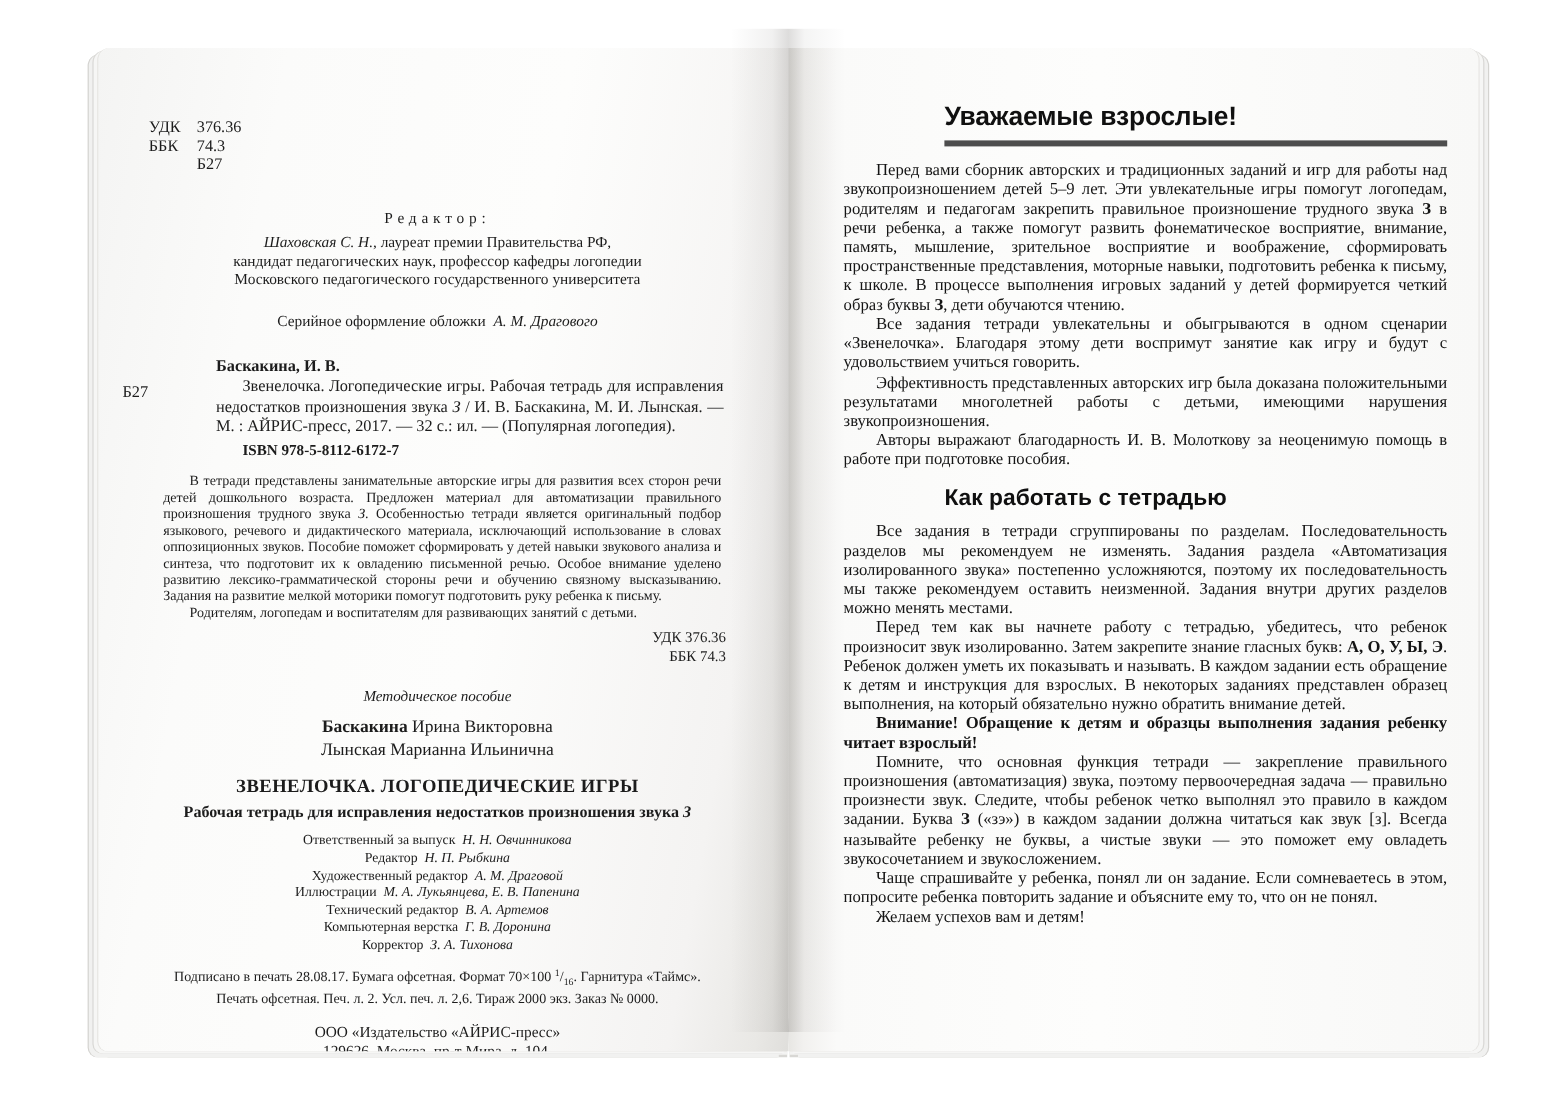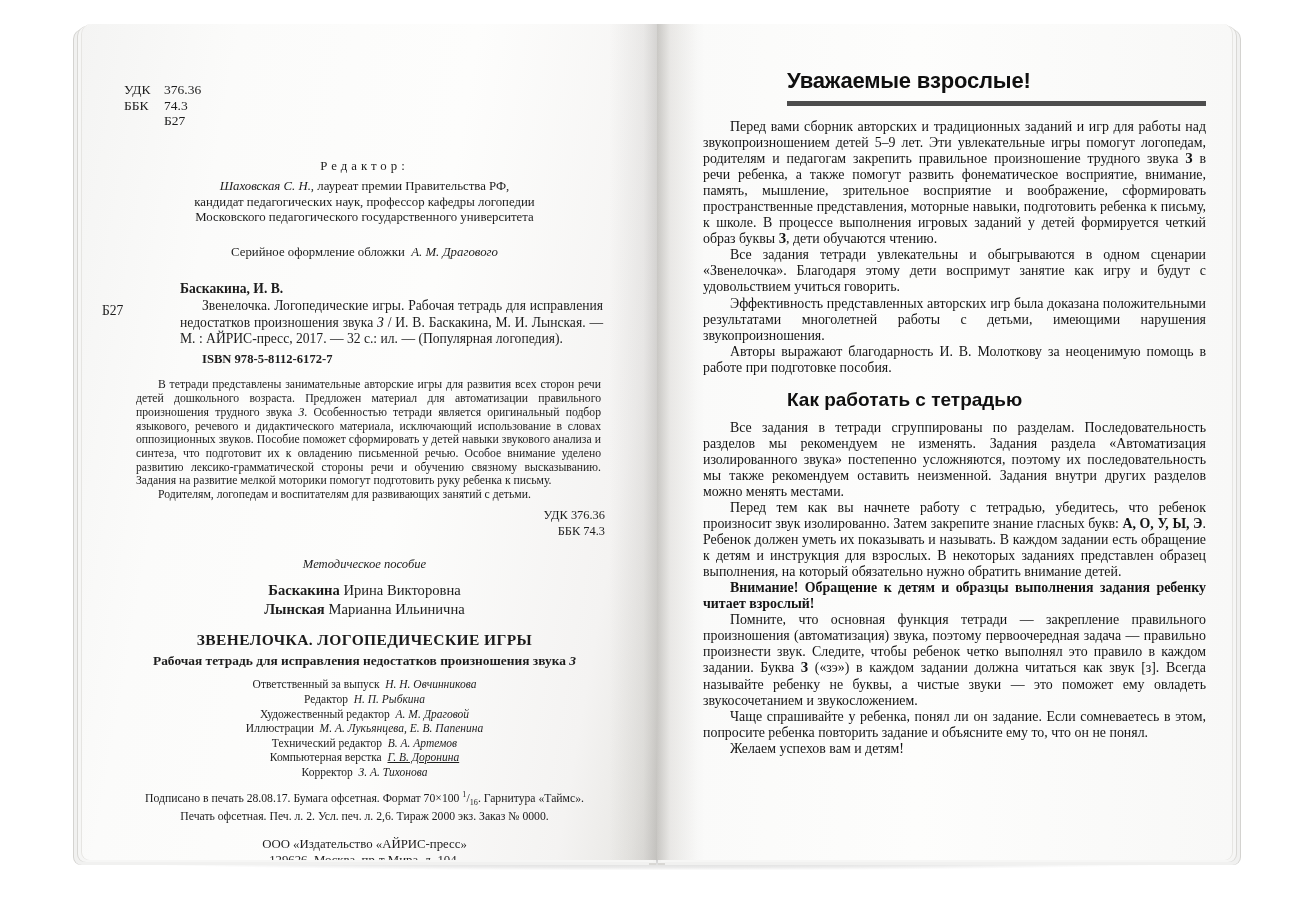--- a/index.html
+++ b/index.html
@@ -4,21 +4,21 @@
 <style>
   html,body{margin:0;padding:0;background:#ffffff;}
   body{width:1296px;height:915px;position:relative;overflow:hidden;
        font-family:"Liberation Serif", serif;color:#1c1c1c;}
 
   
   .book{position:absolute;left:82px;top:24px;width:1150px;height:836px;}
   .book::after{content:"";position:absolute;left:12px;right:12px;bottom:-10px;height:22px;
        background:radial-gradient(ellipse at center, rgba(0,0,0,0.20) 0%, rgba(0,0,0,0.08) 55%, rgba(0,0,0,0) 75%);
        z-index:0;}
-  .page{position:absolute;top:0;height:100%;width:575px;z-index:1;overflow:hidden;}
+  .page{position:absolute;top:16px;height:100%;width:575px;z-index:1;overflow:hidden;}
   .page.left{left:0;border-radius:10px 0 0 8px;
        background:linear-gradient(100deg,#f4f4f3 0%,#fbfbfa 22%,#fdfdfc 55%,#f4f3f2 86%,#e9e8e5 96%,#dfdedb 100%);
        box-shadow:-1px 0 0 #e6e5e2, -4px 2px 0 #f6f6f5, -5px 2px 0 #d9d8d5,
                   -8px 5px 0 #f1f1f0, -9px 5px 0 #d4d3d0,
                   0 4px 0 -1px #f3f3f2, 0 6px 0 -1px #d8d7d4;}
   .page.right{left:575px;border-radius:0 10px 8px 0;
        background:linear-gradient(to right,#e7e6e3 0%,#f2f1ef 2.2%,#fafaf9 7%,#fdfdfc 45%,#f8f8f7 100%);
        box-shadow:1px 0 0 #e6e5e2, 4px 2px 0 #f6f6f5, 5px 2px 0 #d9d8d5,
                   8px 5px 0 #f1f1f0, 9px 5px 0 #d4d3d0,
                   0 4px 0 -1px #f3f3f2, 0 6px 0 -1px #d8d7d4;}
@@ -95,33 +95,33 @@
 
       <div class="udk-bottom">
         <div>УДК 376.36</div>
         <div>ББК 74.3</div>
       </div>
 
       <div class="edition">Методическое пособие</div>
 
       <div class="authors">
         <div><span style="font-weight: bold;">Баскакина</span><span> Ирина Викторовна</span></div>
-        <div><span style="font-weight: bold;">Лынская</span><span> Марианна Ильинична</span></div>
+        <div><span style="font-weight: normal;">Лынская</span><span> Марианна Ильинична</span></div>
       </div>
 
       <div class="bk-title">ЗВЕНЕЛОЧКА. ЛОГОПЕДИЧЕСКИЕ ИГРЫ</div>
       <div class="bk-subtitle"><span style="font-weight: bold;">Рабочая тетрадь для исправления недостатков произношения звука </span><span style="font-weight: bold; font-style: italic;">З</span></div>
 
       <div class="credits">
         <div><span>Ответственный за выпуск&nbsp; </span><span style="font-style: italic;">Н. Н. Овчинникова</span></div>
         <div><span>Редактор&nbsp; </span><span style="font-style: italic;">Н. П. Рыбкина</span></div>
         <div><span>Художественный редактор&nbsp; </span><span style="font-style: italic;">А. М. Драговой</span></div>
         <div><span>Иллюстрации&nbsp; </span><span style="font-style: italic;">М. А. Лукьянцева, Е. В. Папенина</span></div>
         <div><span>Технический редактор&nbsp; </span><span style="font-style: italic;">В. А. Артемов</span></div>
-        <div><span>Компьютерная верстка&nbsp; </span><span style="font-style: italic; text-decoration: underline;">Г. В. Доронина</span></div>
+        <div><span>Компьютерная верстка&nbsp; </span><span style="font-style: italic;">Г. В. Доронина</span></div>
         <div><span>Корректор&nbsp; </span><span style="font-style: italic;">З. А. Тихонова</span></div>
       </div>
 
       <div class="print-info">
         <div><span>Подписано в печать 28.08.17. Бумага офсетная. Формат 70×100 </span><span style="vertical-align: super; font-size: 70%;">1</span><span>/</span><span style="vertical-align: sub; font-size: 70%;">16</span><span>. Гарнитура «Таймс».</span></div>
         <div><span>Печать офсетная. Печ. л. 2. Усл. печ. л. 2,6. Тираж 2000 экз. Заказ № 0000.</span></div>
       </div>
 
       <div class="publisher">
         <div>ООО «Издательство «АЙРИС-пресс»</div>

